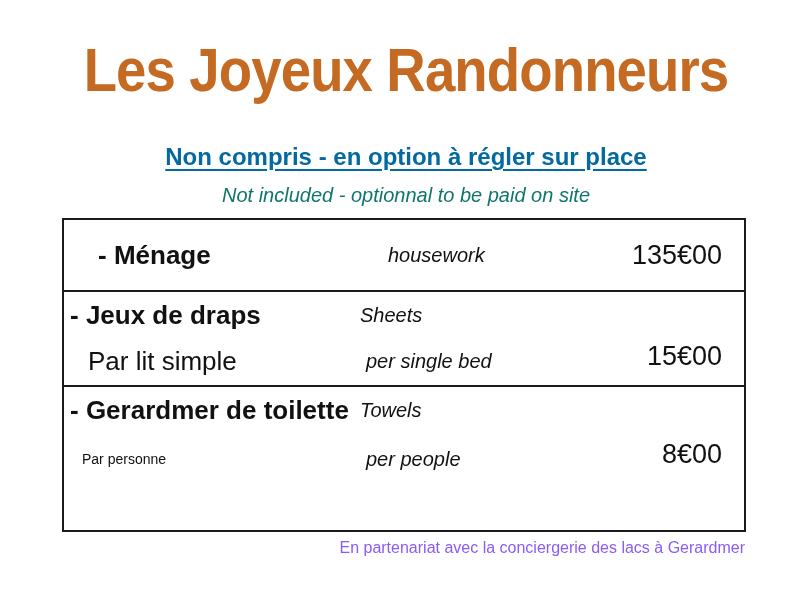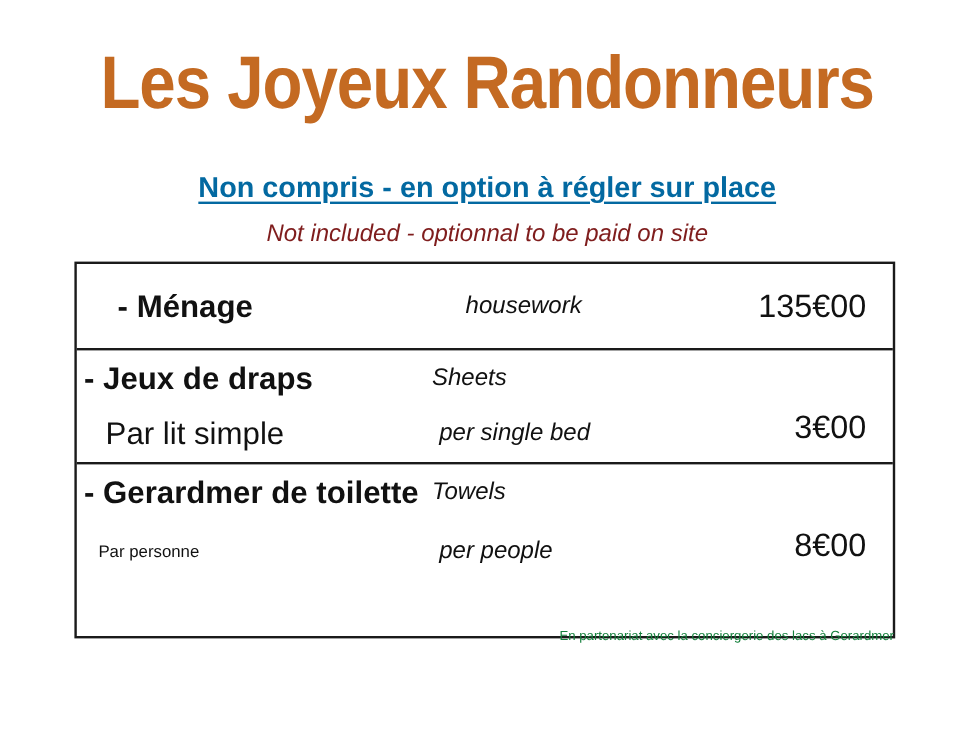--- a/index.html
+++ b/index.html
@@ -44,21 +44,21 @@
   }
   .subtitle-en {
     position: absolute;
     top: 184px;
     left: 0;
     width: 812px;
     text-align: center;
     font-size: 20px;
     font-style: italic;
     font-weight: 500;
-    color: #7f1d1d;
+    color: #0f766e;
   }
   .price-table {
     position: absolute;
     top: 218px;
     left: 62px;
     width: 684px;
     height: 314px;
     border: 2px solid #1a1a1a;
     background: #ffffff;
   }
@@ -89,24 +89,24 @@
   .en.indent { padding-left: 6px; }
   .price {
     font-size: 27px;
     text-align: right;
     padding-right: 22px;
     white-space: nowrap;
   }
   .sec-2 .price, .sec-3 .price { transform: translateY(-5px); }
   .footer-note {
     position: absolute;
-    top: 524px;
+    top: 539px;
     right: 67px;
-    font-size: 11px;
-    color: #15803d;
+    font-size: 16px;
+    color: #8b5cf6;
   }
 </style>
 </head>
 <body>
 
 <div class="page">
 
   <h1 class="title">Les Joyeux Randonneurs</h1>
 
   <div class="subtitle-fr">Non compris - en option à régler sur place</div>
@@ -124,21 +124,21 @@
 
     <div class="section sec-2">
       <div class="row">
         <span class="fr bold">- Jeux de draps</span>
         <span class="en">Sheets</span>
         <span class="price"></span>
       </div>
       <div class="row">
         <span class="fr indent">Par lit simple</span>
         <span class="en indent">per single bed</span>
-        <span class="price">3€00</span>
+        <span class="price">15€00</span>
       </div>
     </div>
 
     <div class="section sec-3">
       <div class="row">
         <span class="fr bold">- Gerardmer de toilette</span>
         <span class="en">Towels</span>
         <span class="price"></span>
       </div>
       <div class="row">

